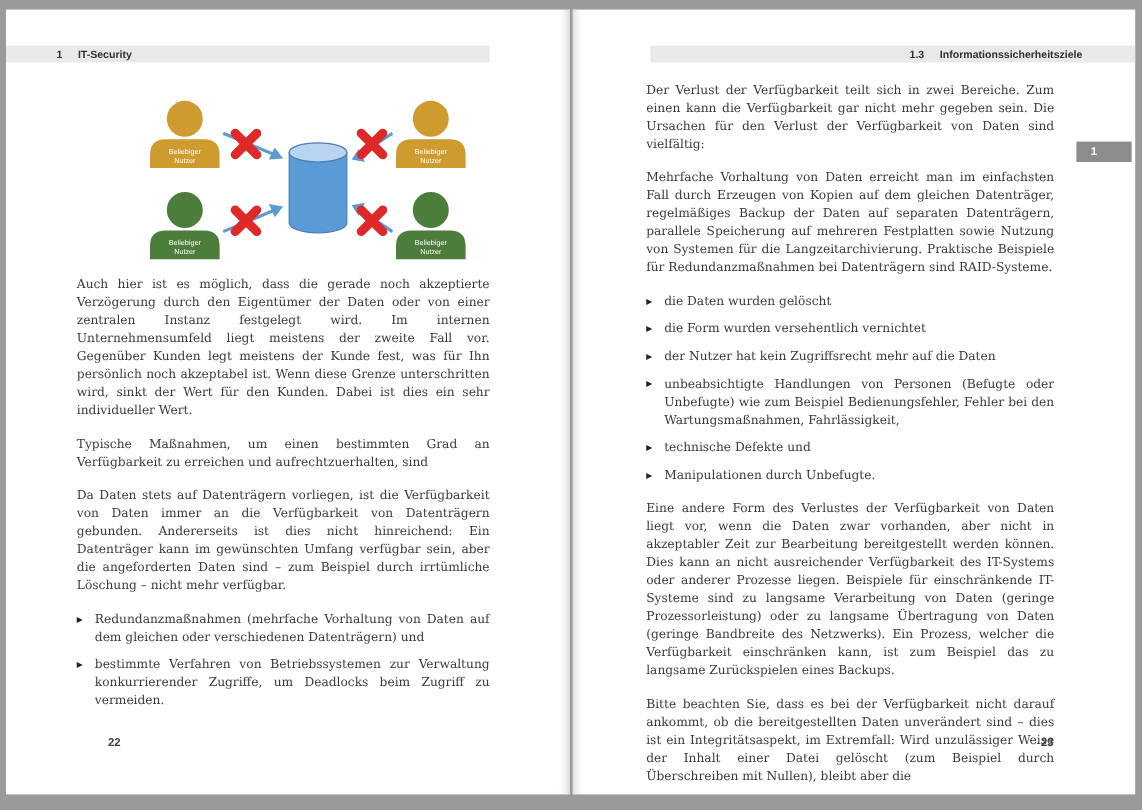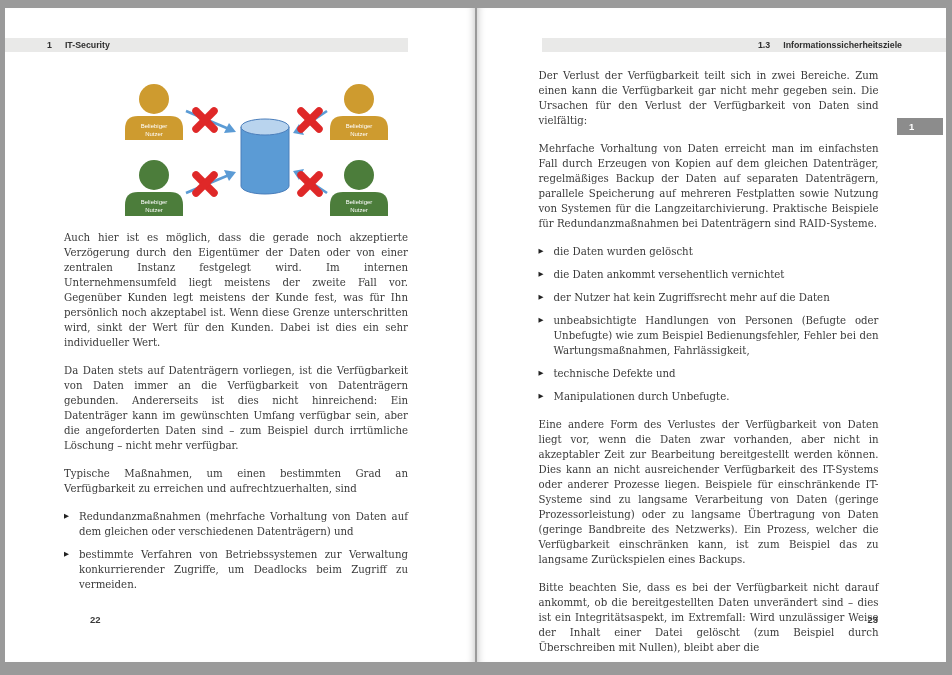--- a/index.html
+++ b/index.html
@@ -151,22 +151,22 @@
           </g>
           <g class="xmark" transform="translate(246,102)">
             <line x1="-9" y1="-9" x2="9" y2="9"></line>
               <line x1="-9" y1="9" x2="9" y2="-9"></line>
           </g>
         </svg>
       </div>
 
 
       <p class="para">Auch hier ist es möglich, dass die gerade noch akzeptierte Verzögerung durch den Eigentümer der Daten oder von einer zentralen Instanz festgelegt wird. Im internen Unternehmensumfeld liegt meistens der zweite Fall vor. Gegenüber Kunden legt meistens der Kunde fest, was für Ihn persönlich noch akzeptabel ist. Wenn diese Grenze unterschritten wird, sinkt der Wert für den Kunden. Dabei ist dies ein sehr individueller Wert.</p>
+      <p class="para">Typische Maßnahmen, um einen bestimmten Grad an Verfügbarkeit zu erreichen und aufrechtzuerhalten, sind</p>
       <p class="para">Da Daten stets auf Datenträgern vorliegen, ist die Verfügbarkeit von Daten immer an die Verfügbarkeit von Datenträgern gebunden. Andererseits ist dies nicht hinreichend: Ein Datenträger kann im gewünschten Umfang verfügbar sein, aber die angeforderten Daten sind – zum Beispiel durch irrtümliche Löschung – nicht mehr verfügbar.</p>
-      <p class="para">Typische Maßnahmen, um einen bestimmten Grad an Verfügbarkeit zu erreichen und aufrechtzuerhalten, sind</p>
 
       <div class="bullets">
 
           <div class="bullet-item">
             <span class="bullet-glyph">▶</span>
             <span class="bullet-text">Redundanzmaßnahmen (mehrfache Vorhaltung von Daten auf dem gleichen oder verschiedenen Datenträgern) und</span>
           </div>
 
           <div class="bullet-item">
             <span class="bullet-glyph">▶</span>
@@ -192,21 +192,21 @@
 
       <div class="bullets">
 
           <div class="bullet-item">
             <span class="bullet-glyph">▶</span>
             <span class="bullet-text">die Daten wurden gelöscht</span>
           </div>
 
           <div class="bullet-item">
             <span class="bullet-glyph">▶</span>
-            <span class="bullet-text">die Daten ankommt versehentlich vernichtet</span>
+            <span class="bullet-text">die Form wurden versehentlich vernichtet</span>
           </div>
 
           <div class="bullet-item">
             <span class="bullet-glyph">▶</span>
             <span class="bullet-text">der Nutzer hat kein Zugriffsrecht mehr auf die Daten</span>
           </div>
 
           <div class="bullet-item">
             <span class="bullet-glyph">▶</span>
             <span class="bullet-text">unbeabsichtigte Handlungen von Personen (Befugte oder Unbefugte) wie zum Beispiel Bedienungsfehler, Fehler bei den Wartungsmaßnahmen, Fahrlässigkeit,</span>

